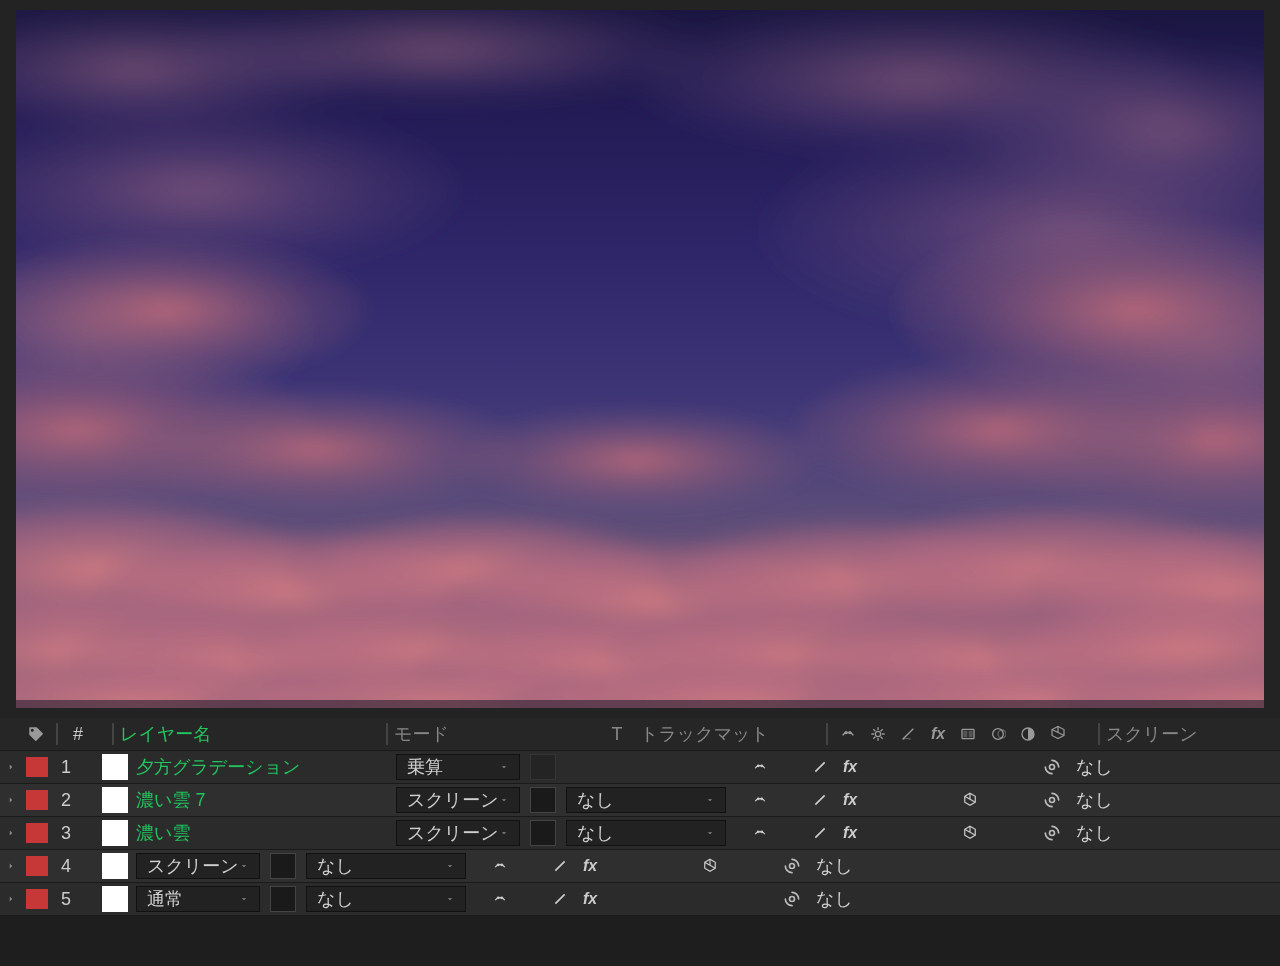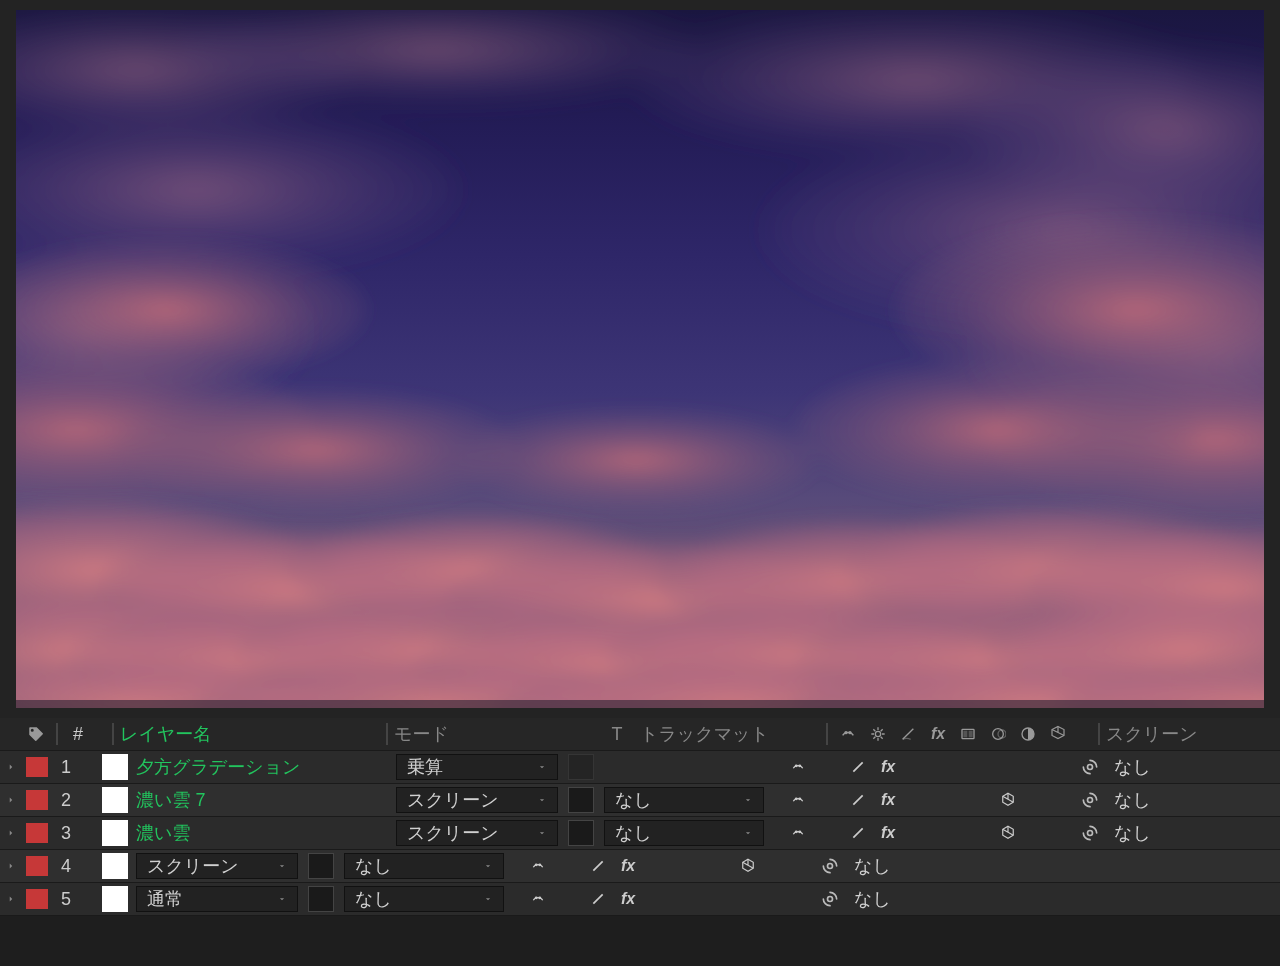--- a/index.html
+++ b/index.html
@@ -54,21 +54,21 @@
 .layer-row {
   background: #2f2f2f;
 }
 .layer-row:nth-child(odd) { background: #2b2b2b; }
 .col-twirl { width: 22px; display:flex; align-items:center; justify-content:center; }
 .col-labelcolor { width: 22px; height:20px; background:#c63838; margin: 0 4px;}
 .col-index { width: 28px; text-align:center; color:#ccc;}
 .divider-v { width:2px; height:22px; background:#444; margin:0 6px;}
 .col-source-swatch { width:26px; height:26px; background:#fff; margin: 0 8px 0 2px;}
 .col-name { width: 260px; color:#22c55e; }
-.col-mode { width: 162px; display:flex; align-items:center; }
+.col-mode { width: 124px; display:flex; align-items:center; }
 .col-mode-header { width:200px; display:flex; align-items:center; }
 .mode-select {
   width: 170px; height:26px; background:#222; border:1px solid #111;
   color:#d0d0d0; display:flex; align-items:center; justify-content:space-between;
   padding: 0 10px; font-size:18px;
 }
 .col-t { width: 46px; display:flex; align-items:center; justify-content:center;}
 .t-box { width:26px; height:26px; border:1px solid #444; background:#1a1a1a; }
 .col-trkmat-header { width:180px; display:flex; align-items:center;}
 .col-trkmat { width:180px; display:flex; align-items:center;}

